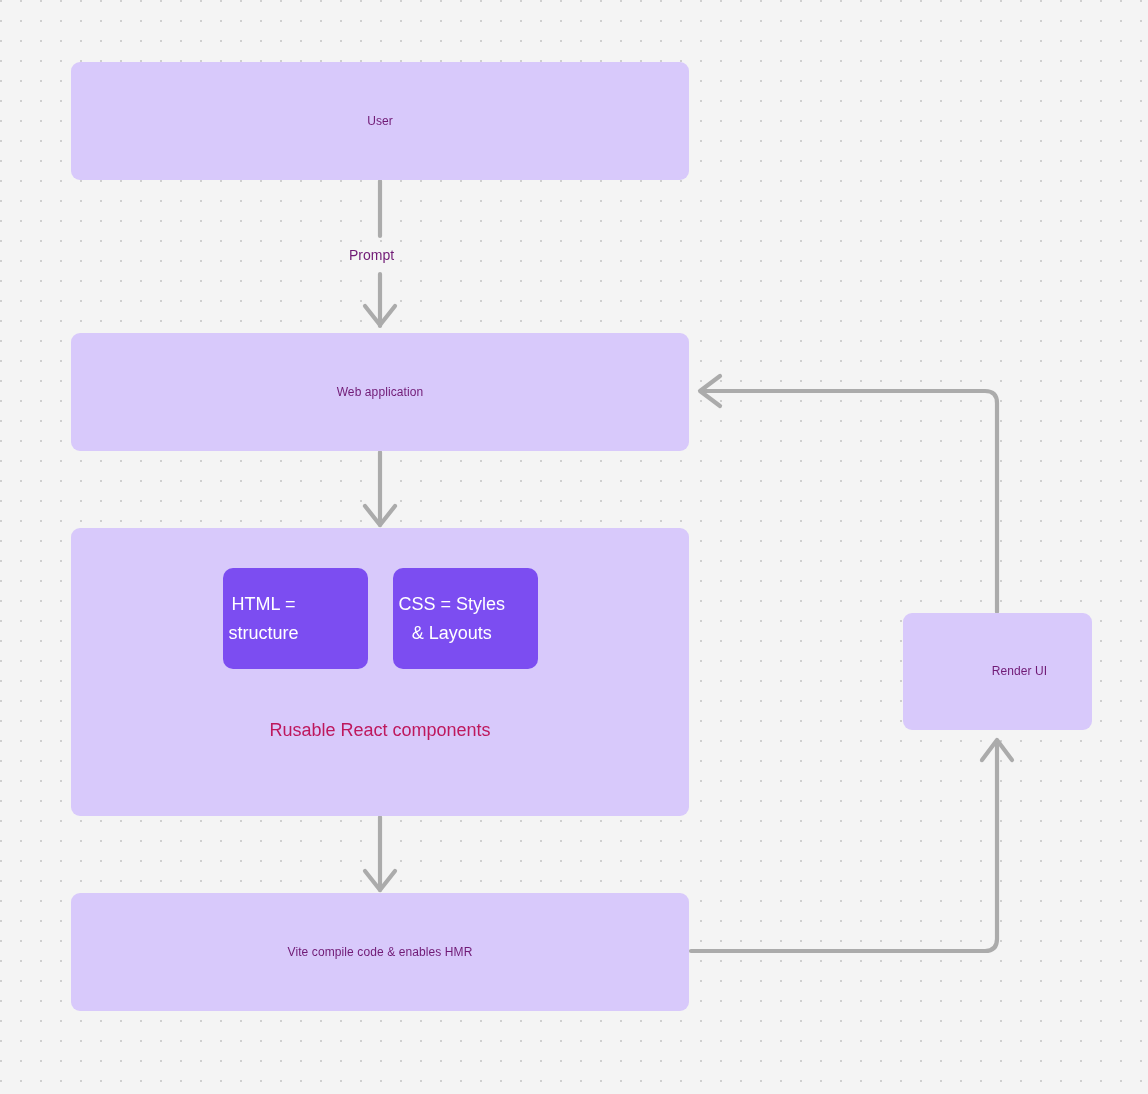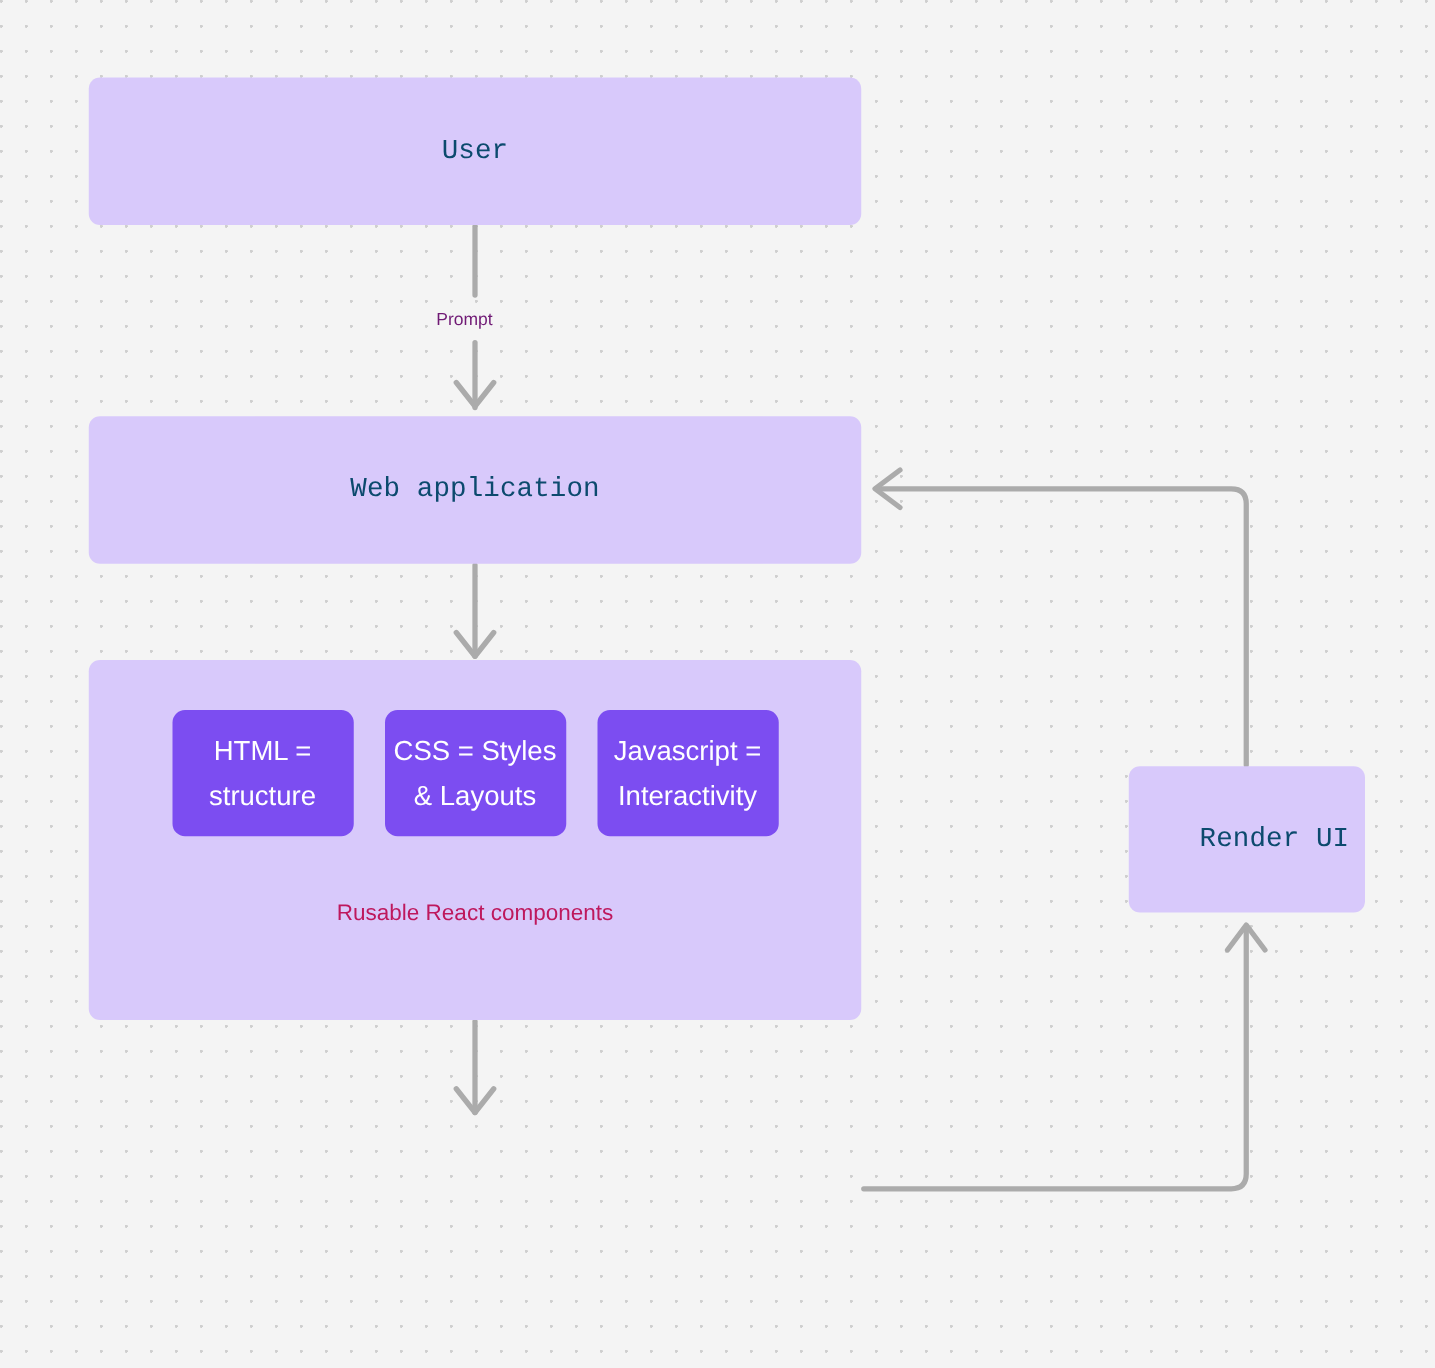--- a/index.html
+++ b/index.html
@@ -41,24 +41,23 @@
     position: absolute;
     border-radius: 9px;
     display: flex;
     align-items: center;
     justify-content: center;
     text-align: center;
   }
 
   .node-lav {
     background: #d8c9fb;
-    color: #0c4a6e;
-    font-size: 22px;
+    color: #701a75;
+    font-size: 12px;
     letter-spacing: 0.1px;
-    font-family: Liberation Mono, monospace;
   }
 
   .node-label {
     display: block;
     line-height: 1.35;
   }
 
   
   .group-node {
     position: absolute;
@@ -75,25 +74,24 @@
     justify-content: center;
     gap: 25px;
   }
 
   .chip {
     width: 145px;
     height: 101px;
     background: #7c4df1;
     border-radius: 10px;
     color: #ffffff;
-    font-size: 22px;
+    font-size: 18px;
     line-height: 1.6;
     display: flex;
     align-items: center;
-    justify-content: center;
     text-align: center;
     padding: 0 6px;
   }
 
   .group-caption {
     position: absolute;
     left: 0;
     top: 192px;
     width: 100%;
     text-align: center;
@@ -166,27 +164,27 @@
     <div class="chip-row">
 
       <div class="chip">
         <span><span>HTML =</span><br><span>structure</span></span>
       </div>
 
       <div class="chip">
         <span><span>CSS = Styles</span><br><span>&amp; Layouts</span></span>
       </div>
 
-      <div class="chip">
-        <span><span>Javascript =</span><br><span>Interactivity</span></span>
-      </div>
 
     </div>
 
     <div class="group-caption">Rusable React components</div>
   </div>
 
+  <div class="node node-lav" style="left:71px; top:893px; width:618px; height:118px;">
+    <span class="node-label">Vite compile code &amp; enables HMR</span>
+  </div>
 
   <div class="node node-lav" style="left:903px; top:613px; width:189px; height:117px;padding-left:44px;">
     <span class="node-label">Render UI</span>
   </div>
 
 </div>
 
 </body></html>

